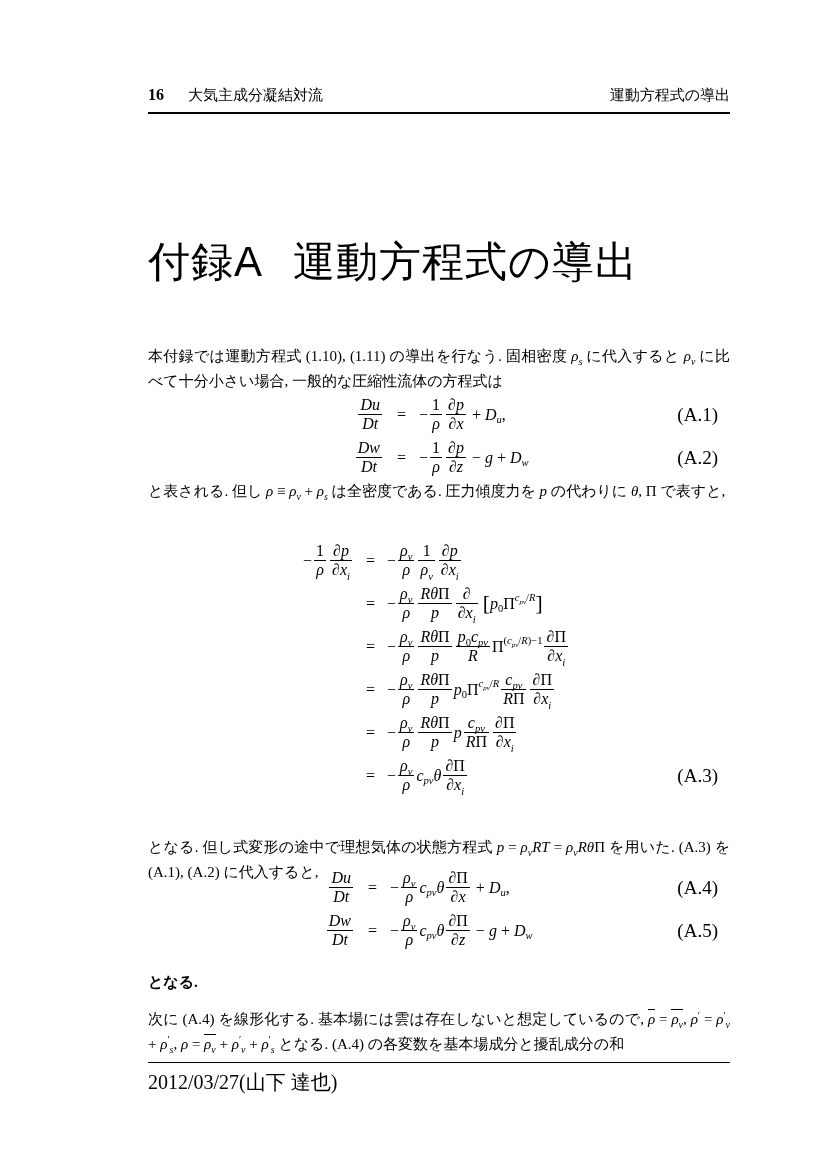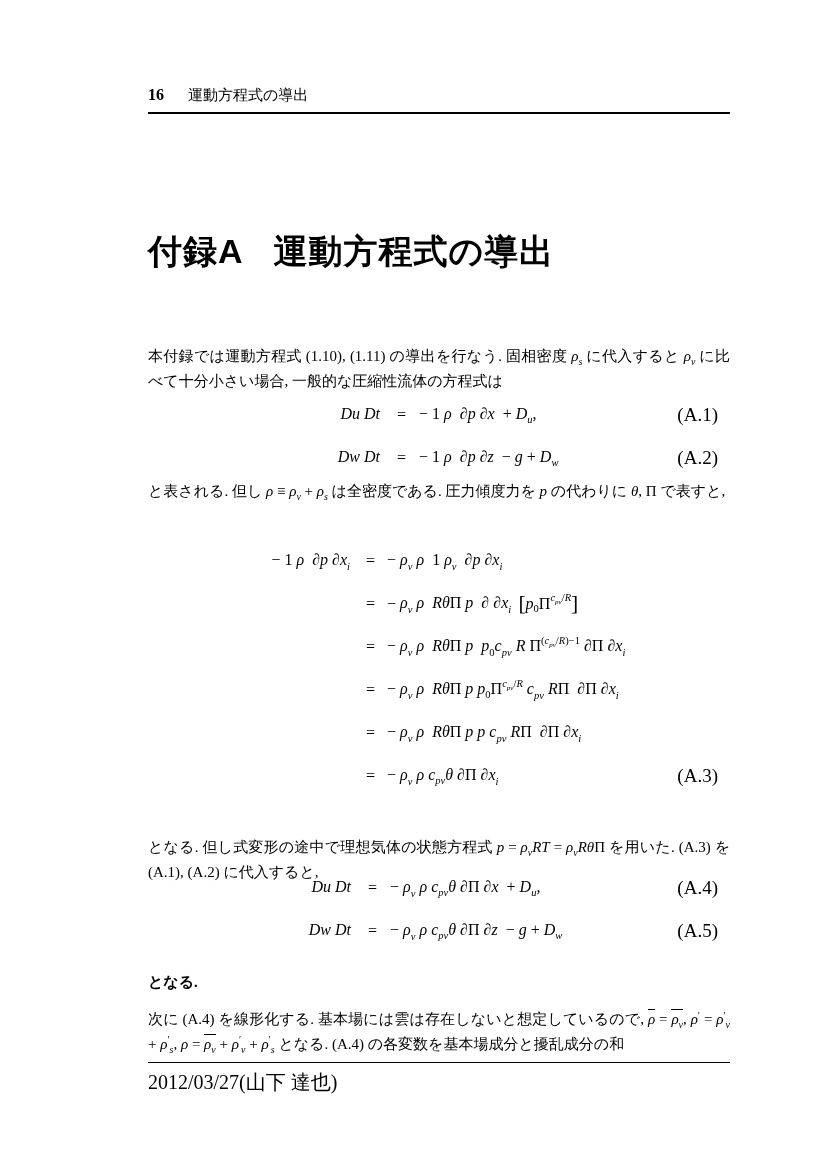--- a/index.html
+++ b/index.html
@@ -15,21 +15,21 @@
     border-bottom:2px solid #000;padding-bottom:7px;
     font-size:15px;
   }
   .pg-num{font-weight:bold;font-size:16px;margin-right:24px;font-family:"Liberation Serif","DejaVu Serif",serif;text-align:center;}
   .hd-left{flex:1;font-family:"Liberation Sans","DejaVu Sans",sans-serif;}
   .hd-right{font-family:"Liberation Sans","DejaVu Sans",sans-serif;}
   
   .chapter-title{
     position:absolute;left:148px;top:206px;width:582px;
     font-family:"Liberation Sans","DejaVu Sans",sans-serif;
-    font-size:34px;font-weight:bold;letter-spacing:1px;white-space:nowrap;
+    font-size:42px;font-weight:normal;letter-spacing:1px;white-space:nowrap;
   }
   .chapter-title .pfx{margin-right:30px;}
   
   .para{
     position:absolute;left:148px;width:582px;
     font-size:15px;line-height:23.5px;text-align:justify;
   }
   #para1{top:330px;}
   #para2{top:465px;}
   #para3{top:821px;}
@@ -37,21 +37,21 @@
   #para5{top:993px;}
   
   .rm{font-style:normal;white-space:pre-wrap;}
   .it{font-style:italic;white-space:pre-wrap;}
   .eqrow .rm,.eqrow .it{white-space:pre;}
   .msub{font-size:0.66em;position:relative;top:0.45em;}
   .msup{font-size:0.66em;position:relative;top:-0.55em;}
   .ovl{display:inline-block;border-top:1px solid #000;line-height:1.1;padding-top:1px;}
   .bigbr{font-size:1.35em;line-height:1;}
   .gap{display:inline-block;}
-  .frac{display:inline-flex;align-items:center;vertical-align:middle;margin:0 2px;}
+  .frac{display:inline-flex;flex-direction:column;align-items:center;vertical-align:middle;margin:0 2px;}
   .fnum,.fden{display:inline-flex;align-items:baseline;line-height:1.15;padding:0 2px;}
   .fbar{align-self:stretch;height:1px;background:#000;}
   
   .eqblock{position:absolute;left:148px;width:582px;font-size:16px;}
   #eqblock-a{top:393px;}
   #eqblock-b{top:539px;}
   #eqblock-c{top:866px;}
   .eqrow{display:flex;align-items:center;position:relative;height:43px;}
   .lhs{display:inline-flex;align-items:center;justify-content:flex-end;}
   .rhs{display:inline-flex;align-items:center;}
@@ -68,20 +68,21 @@
   .pg-footer{
     position:absolute;left:148px;top:1062px;width:582px;
     border-top:1px solid #000;padding-top:6px;font-size:20px;
   }
 </style>
 </head>
 <body>
 
 <div class="pg-header">
   <span class="pg-num">16</span>
+  <span class="hd-left">大気主成分凝結対流</span>
   <span class="hd-right">運動方程式の導出</span>
 </div>
 
 <h1 class="chapter-title">
   <span class="pfx">付録A</span><span>運動方程式の導出</span>
 </h1>
 
 <p id="para1" class="para"><span class="rm">本付録では運動方程式 (1.10), (1.11) の導出を行なう. 固相密度 </span><span class="it">ρ</span><span class="msub"><span class="it">s</span></span><span class="rm"> に代入すると </span><span class="it">ρ</span><span class="msub"><span class="it">v</span></span><span class="rm"> に比べて十分小さい場合, 一般的な圧縮性流体の方程式は</span></p>
 
 <div id="eqblock-a" class="eqblock eb-a">

